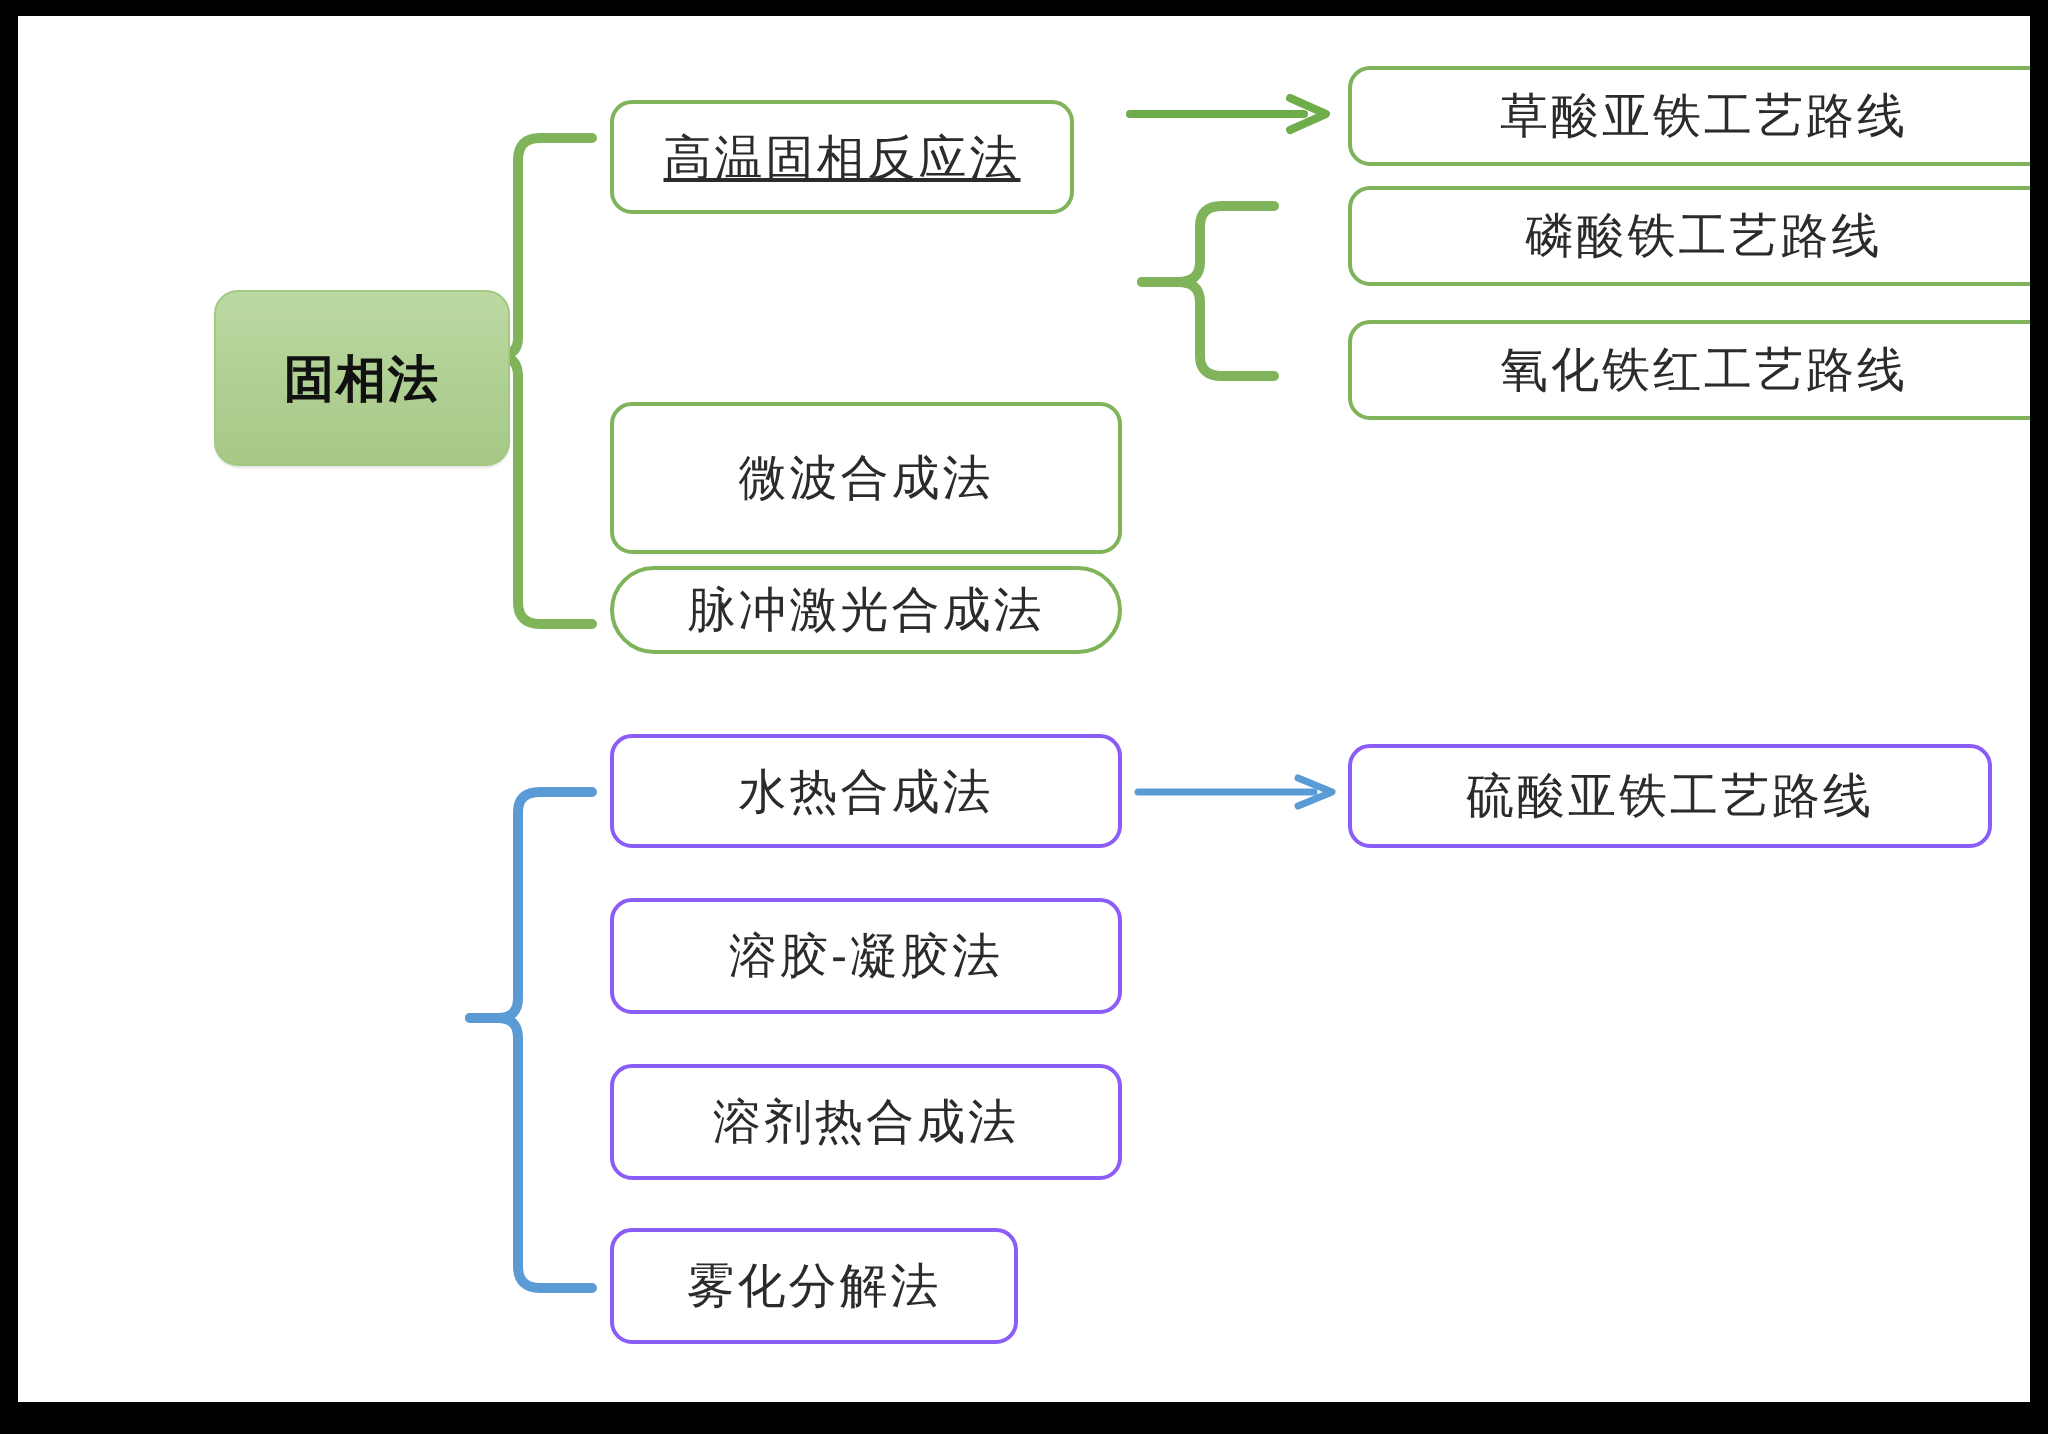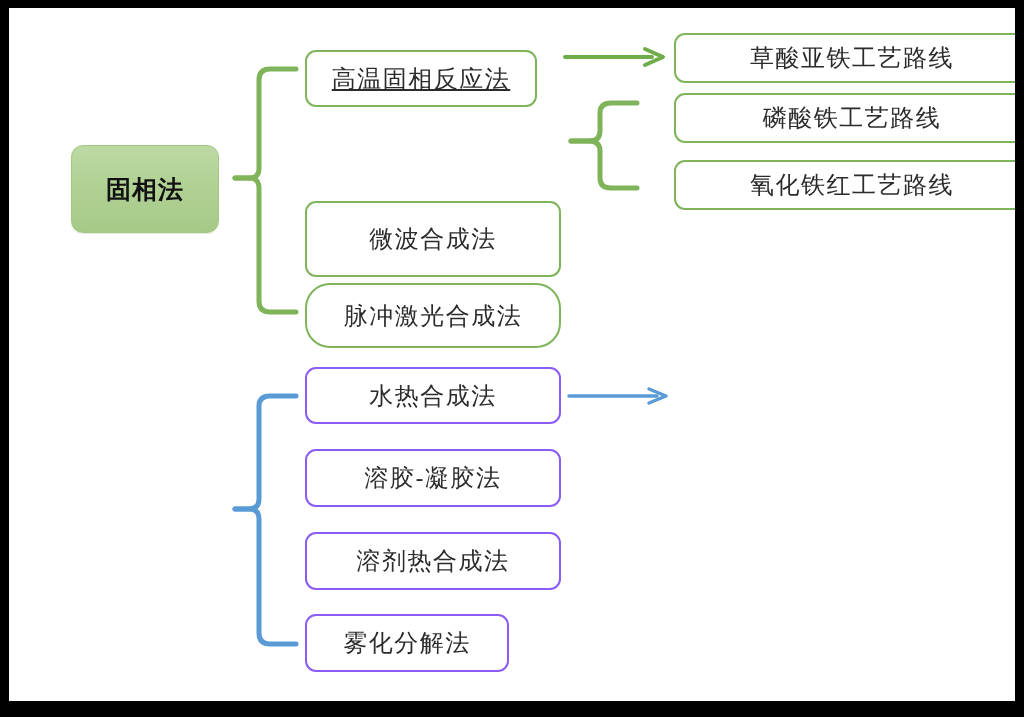--- a/index.html
+++ b/index.html
@@ -37,20 +37,21 @@
     position: absolute;
     border-radius: 12px;
     display: flex;
     align-items: center;
     justify-content: center;
     font-size: 25px;
     font-weight: bold;
     color: #111111;
     letter-spacing: 1px;
     box-sizing: border-box;
+    margin-left: 36px;
   }
   .root-green {
     background: linear-gradient(to bottom, #bcd9a3 0%, #b1d195 45%, #a6c987 100%);
     border: 1px solid #a2c882;
     box-shadow: 0 1px 1px rgba(0,0,0,0.10);
   }
   .root-blue {
     background: linear-gradient(to bottom, #c4d8f0 0%, #a9c6e8 48%, #90b6e0 100%);
     border: 1px solid #8fb4dd;
     box-shadow: 0 1px 1px rgba(0,0,0,0.10);
@@ -142,21 +143,21 @@
 
     <div class="node-box node-green" style="left:296px; top:42px; width:232px; height:57px;text-decoration:underline;">
       <span>高温固相反应法</span>
     </div>
 
 
     <div class="node-box node-green" style="left:296px; top:193px; width:256px; height:76px;">
       <span>微波合成法</span>
     </div>
 
-    <div class="node-box node-green" style="left:296px; top:275px; width:256px; height:65px;border-radius:25px;">
+    <div class="node-box node-green" style="left:296px; top:275px; width:256px; height:44px;border-radius:25px;">
       <span>脉冲激光合成法</span>
     </div>
 
     <div class="node-box node-green" style="left:665px; top:25px; width:356px; height:50px;">
       <span>草酸亚铁工艺路线</span>
     </div>
 
     <div class="node-box node-green" style="left:665px; top:85px; width:356px; height:50px;">
       <span>磷酸铁工艺路线</span>
     </div>
@@ -175,15 +176,18 @@
     </div>
 
     <div class="node-box node-blue" style="left:296px; top:524px; width:256px; height:58px;">
       <span>溶剂热合成法</span>
     </div>
 
     <div class="node-box node-blue" style="left:296px; top:606px; width:204px; height:58px;">
       <span>雾化分解法</span>
     </div>
 
+    <div class="node-box node-blue" style="left:665px; top:364px; width:322px; height:52px;">
+      <span>硫酸亚铁工艺路线</span>
+    </div>
 
   </div>
 </div>
 
 </body></html>

